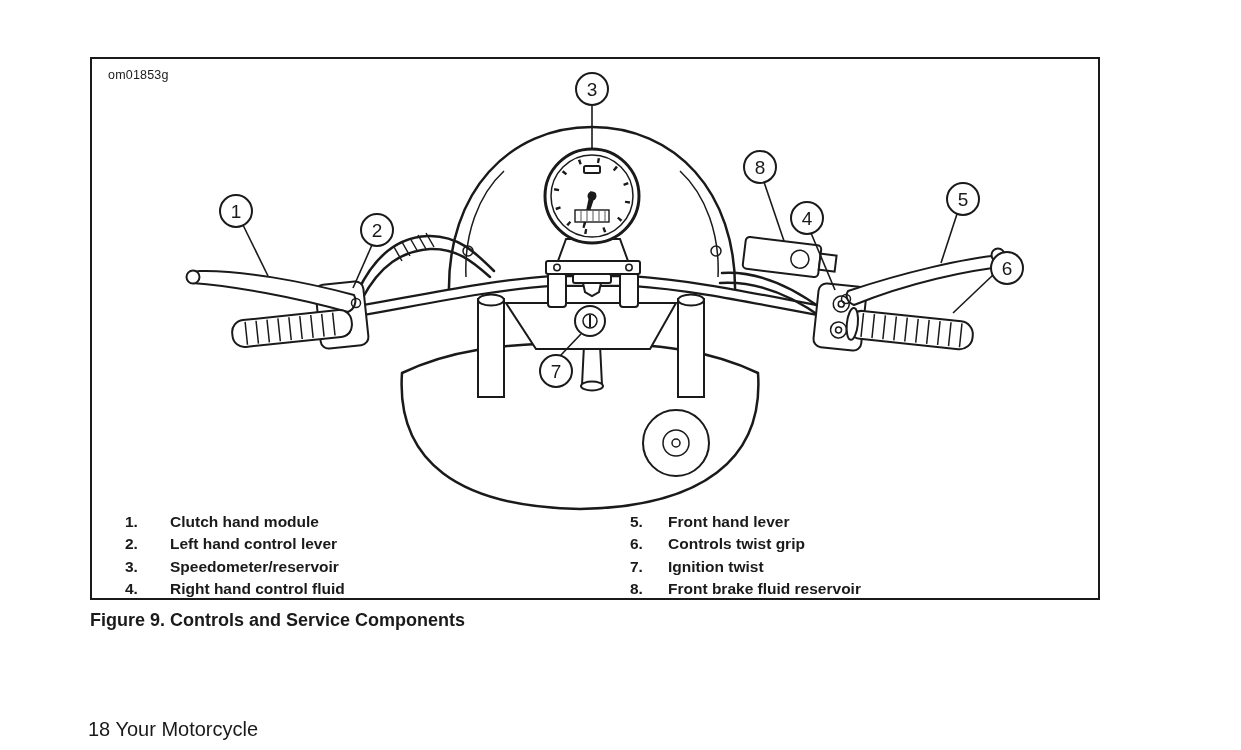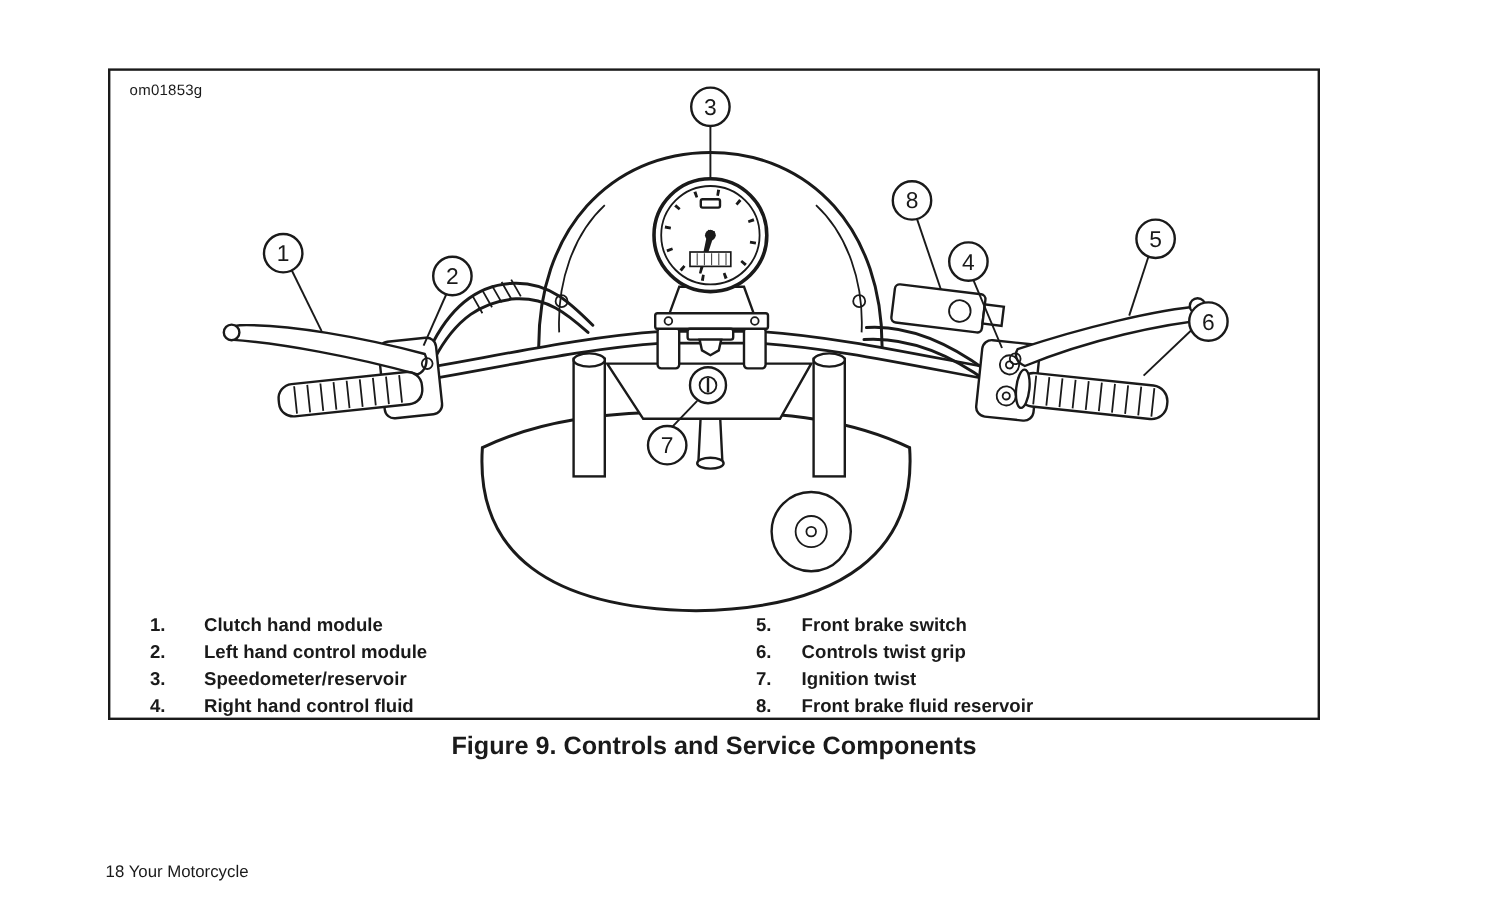--- a/index.html
+++ b/index.html
@@ -49,29 +49,29 @@
   .legend-left  { left: 125px; top: 496px; }
   .legend-right { left: 630px; top: 496px; }
   .lrow { display: flex; height: 22.3px; align-items: center; }
   .legend-left  .lnum { width: 45px; }
   .legend-right .lnum { width: 38px; }
   .caption {
     position: absolute;
     left: 90px;
     top: 595px;
     width: 1010px;
-    text-align: center;
+    text-align: left;
     font-weight: bold;
-    font-size: 21px;
+    font-size: 18px;
   }
   .footer {
     position: absolute;
     left: 88px;
     top: 703px;
-    font-size: 14px;
+    font-size: 20px;
   }
   
   .s2   { stroke: #1a1a1a; stroke-width: 2;   fill: #ffffff; }
   .s25  { stroke: #1a1a1a; stroke-width: 2.5; fill: #ffffff; }
   .s2n  { stroke: #1a1a1a; stroke-width: 2;   fill: none; }
   .thin { stroke: #1a1a1a; stroke-width: 1.5; fill: none; }
   .wire { stroke: #1a1a1a; stroke-width: 2.5; fill: none; stroke-linecap: round; }
   .barcore { stroke: #ffffff; stroke-width: 7.5; fill: none; stroke-linecap: round; }
   .barout  { stroke: #1a1a1a; stroke-width: 12;  fill: none; stroke-linecap: round; }
   .leader { stroke: #1a1a1a; stroke-width: 1.6; }
@@ -262,36 +262,36 @@
     </g>
   </svg>
 
   <div class="legend-col legend-left">
     <div class="lrow">
       <span class="lnum">1.</span>
       <span class="llab">Clutch hand module</span>
     </div>
     <div class="lrow">
       <span class="lnum">2.</span>
-      <span class="llab">Left hand control module</span>
+      <span class="llab">Left hand control lever</span>
     </div>
     <div class="lrow">
       <span class="lnum">3.</span>
       <span class="llab">Speedometer/reservoir</span>
     </div>
     <div class="lrow">
       <span class="lnum">4.</span>
       <span class="llab">Right hand control fluid</span>
     </div>
   </div>
 
   <div class="legend-col legend-right">
     <div class="lrow">
       <span class="lnum">5.</span>
-      <span class="llab">Front brake switch</span>
+      <span class="llab">Front hand lever</span>
     </div>
     <div class="lrow">
       <span class="lnum">6.</span>
       <span class="llab">Controls twist grip</span>
     </div>
     <div class="lrow">
       <span class="lnum">7.</span>
       <span class="llab">Ignition twist</span>
     </div>
     <div class="lrow">

